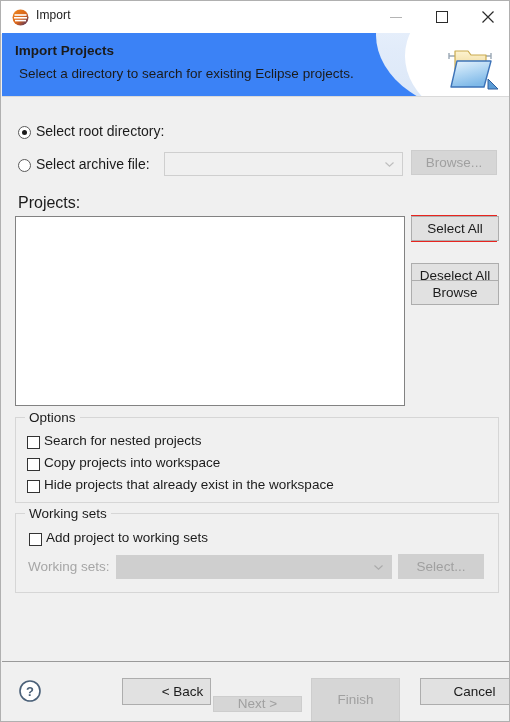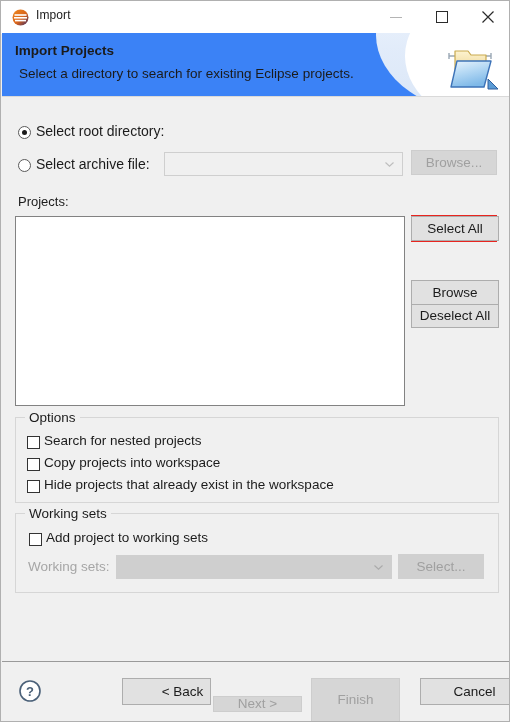--- a/index.html
+++ b/index.html
@@ -187,21 +187,21 @@
   }
   .btn.focus-red {
     background: #ffffff;
     border: 2px solid #e8251f;
     box-shadow: inset 0 0 0 2px #2e7fd0;
   }
 
   #projects-label {
     position: absolute;
     left: 16px; top: 97px;
-    font-size: 13px;
+    font-size: 16px;
     color: #1b1b1b;
   }
   #projects-list {
     position: absolute;
     left: 13px; top: 119px;
     width: 390px; height: 190px;
     box-sizing: border-box;
     border: 1px solid #828282;
     background: #ffffff;
   }
@@ -363,21 +363,21 @@
             <path d="M0.5 0.5 L4.5 4.2 L8.5 0.5" fill="none" stroke="#bdbdbd" stroke-width="1.1"></path>
           </svg>
       </span>
     </div>
     <button class="btn disabled" style="left:409px; top:53px; width:86px; height:25px;">Browse...</button>
 
     <div id="projects-label" style="top:97px;">Projects:</div>
     <div id="projects-list"></div>
 
     <button class="btn" style="left:409px; top:119px; width:88px; height:25px;">Select All</button>
-    <button class="btn" style="left:409px; top:166px; width:88px; height:25px;margin-top:40px;">Deselect All</button>
+    <button class="btn" style="left:409px; top:166px; width:88px; height:25px;">Deselect All</button>
     <button class="btn" style="left:409px; top:183px; width:88px; height:25px;">Browse</button>
 
     <div class="groupbox" style="left:13px; top:416px; width:484px; height:80px;">
       <span class="group-title">Working sets</span>
 
       <div class="check-row" style="left:13px; top:17px;">
         <span class="checkbox"></span>
         <span class="check-label">Add project to working sets</span>
       </div>
 

